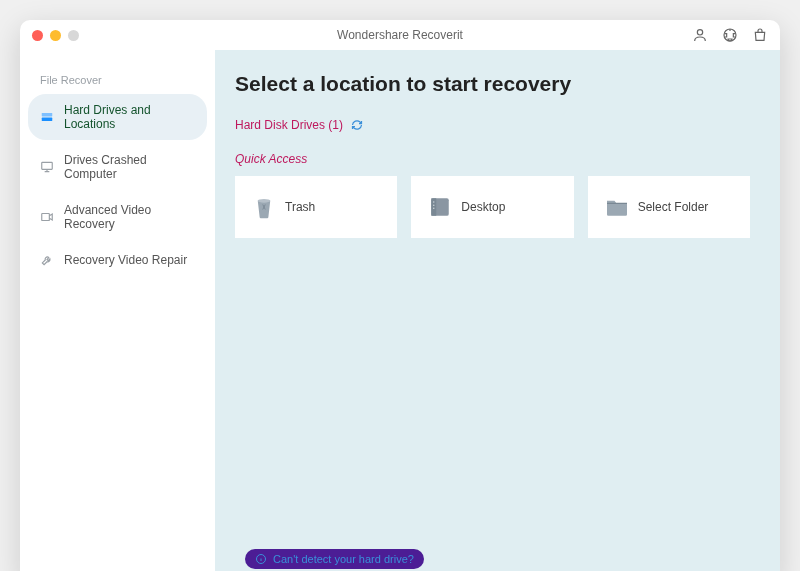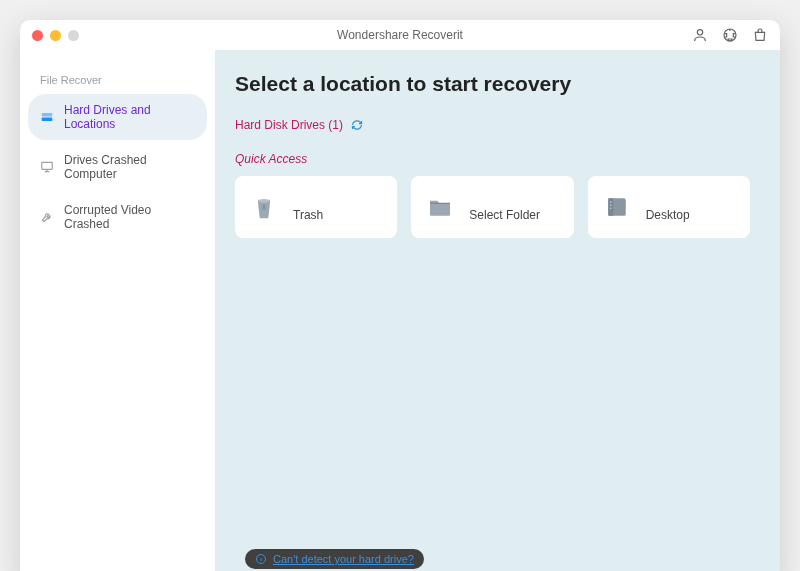--- a/index.html
+++ b/index.html
@@ -11,40 +11,40 @@
 .dot.red { background: #ff5f57; }
 .dot.yellow { background: #febc2e; }
 .dot.grey { background: #d8d8d8; }
 .titlebar-title { position: absolute; left: 0; right: 0; text-align: center; font-size: 12px; color: #666; pointer-events: none; }
 .titlebar-icons { position: absolute; right: 12px; display: flex; gap: 14px; align-items: center; }
 .titlebar-icons svg { width: 16px; height: 16px; color: #666; cursor: pointer; }
 .body { flex: 1; display: flex; min-height: 0; }
 .sidebar { width: 195px; background: #fff; padding: 10px 8px; }
 .section-label { font-size: 11px; color: #9aa0a6; margin: 14px 0 8px 12px; }
 .nav-item { display: flex; align-items: center; gap: 10px; padding: 9px 12px; border-radius: 18px; font-size: 12px; color: #555; cursor: pointer; margin-bottom: 4px; }
-.nav-item.active { background: #e8f0f5; color: #6d28d9; }
+.nav-item.active { background: #e8f0f5; color: #14532d; }
 .nav-item .icon { width: 14px; height: 14px; display: flex; align-items: center; justify-content: center; }
 .nav-item.active .icon { color: #1a8fff; }
 .nav-item:not(.active) .icon { color: #9aa0a6; }
 .main { flex: 1; background: #e0eef2; padding: 22px 30px 16px 20px; display: flex; flex-direction: column; position: relative; }
 .main h1 { font-size: 21px; font-weight: 700; color: #222; margin-bottom: 22px; }
 .sub-header { font-size: 12px; color: #be185d; margin-bottom: 10px; display: flex; align-items: center; gap: 8px; }
 .refresh-icon { width: 12px; height: 12px; color: #3a8fd9; cursor: pointer; }
 .drive-card { width: 164px; background: #fff; border-radius: 6px; padding: 12px 14px; display: flex; gap: 12px; align-items: center; cursor: pointer; margin-bottom: 22px; }
 .drive-icon { width: 28px; height: 28px; }
 .drive-info { flex: 1; }
 .drive-name { font-size: 12px; color: #333; margin-bottom: 4px; }
 .progress { width: 100%; height: 4px; background: #e5e5e5; border-radius: 2px; overflow: hidden; margin-bottom: 4px; }
 .progress-fill { height: 100%; background: #2eb4f0; width: 50%; }
 .drive-size { font-size: 10px; color: #9aa0a6; }
 .quick-row { display: flex; gap: 14px; }
-.quick-card { flex: 1; background: #fff; border-radius: 8px; padding: 16px 14px; display: flex; gap: 14px; align-items: flex-end; cursor: pointer; }
+.quick-card { flex: 1; background: #fff; border-radius: 0; padding: 16px 14px; display: flex; gap: 6px; align-items: center; cursor: pointer; }
 .quick-icon { width: 30px; height: 30px; }
 .quick-label { font-size: 12px; color: #444; }
-.footer-link { position: absolute; bottom: 12px; left: 30px; display: inline-flex; align-items: center; gap: 6px; font-size: 11px; color: #3a8fd9; text-decoration: underline; cursor: pointer; background: #404040; padding: 4px 10px; border-radius: 10px; }
+.footer-link { position: absolute; bottom: 12px; left: 30px; display: inline-flex; align-items: center; gap: 6px; font-size: 11px; color: #3a8fd9; cursor: pointer; background: #4c1d95; padding: 4px 10px; border-radius: 10px; }
 .footer-link svg { width: 12px; height: 12px; }
 </style>
 </head>
 <body>
 
 <div class="window">
 
   <div class="titlebar">
     <div class="traffic">
       <div class="dot red"></div>
@@ -86,29 +86,38 @@
       <div class="nav-item">
         <span class="icon">
           <svg viewBox="0 0 24 24" width="14" height="14" fill="none" stroke="currentColor" stroke-width="2">
               <rect x="3" y="4" width="18" height="12" rx="1"></rect>
               <path d="M8 20h8M12 16v4"></path>
             </svg>
         </span>
         <span>Drives Crashed Computer</span>
       </div>
 
+      <div class="nav-item">
+        <span class="icon">
+          <svg viewBox="0 0 24 24" width="14" height="14" fill="none" stroke="currentColor" stroke-width="2">
+              <rect x="3" y="6" width="13" height="12" rx="1"></rect>
+              <path d="M16 10l5-3v10l-5-3"></path>
+            </svg>
+        </span>
+        <span>Advanced Video Recovery</span>
+      </div>
 
 
       <div class="nav-item">
         <span class="icon">
           <svg viewBox="0 0 24 24" width="14" height="14" fill="none" stroke="currentColor" stroke-width="2">
               <path d="M14 7a4 4 0 0 0-5 5l-5 5 3 3 5-5a4 4 0 0 0 5-5l-3 3-2-2 3-3z"></path>
             </svg>
         </span>
-        <span>Corrupted Video Crashed</span>
+        <span>Recovery Video Repair</span>
       </div>
     </div>
 
     <div class="main">
       <h1>Select a location to start recovery</h1>
 
       <div class="sub-header">
         <span>Hard Disk Drives (1)</span>
         <svg class="refresh-icon" viewBox="0 0 24 24" fill="none" stroke="currentColor" stroke-width="2.5">
             <path d="M3 12a9 9 0 0 1 15-6l3 3M21 12a9 9 0 0 1-15 6l-3-3"></path>
@@ -126,34 +135,34 @@
         <div class="quick-card">
           <svg class="quick-icon" viewBox="0 0 48 48">
             <path d="M14 14 L34 14 L31 40 Q31 42 29 42 L19 42 Q17 42 17 40 Z" fill="#9ba8b3"></path>
             <ellipse cx="24" cy="14" rx="10" ry="3" fill="#b6c0c9"></ellipse>
             <path d="M22 20l4 8M26 20l-4 8" stroke="#7a8894" stroke-width="1.5"></path>
           </svg>
           <span class="quick-label">Trash</span>
         </div>
         <div class="quick-card">
           <svg class="quick-icon" viewBox="0 0 48 48">
-            <path d="M8 14h12l3 4h17v18a2 2 0 0 1-2 2H10a2 2 0 0 1-2-2V14z" fill="#9ba8b3"></path>
-            <path d="M8 18h32" stroke="#7a8894" stroke-width="2"></path>
-          </svg>
-          <span class="quick-label">Select Folder</span>
-        </div>
-        <div class="quick-card">
-          <svg class="quick-icon" viewBox="0 0 48 48">
             <rect x="10" y="10" width="28" height="28" rx="3" fill="#8a96a2"></rect>
             <rect x="10" y="10" width="8" height="28" fill="#7a8894"></rect>
             <circle cx="14" cy="16" r="1.2" fill="#cfd8dc"></circle>
             <circle cx="14" cy="21" r="1.2" fill="#cfd8dc"></circle>
             <circle cx="14" cy="26" r="1.2" fill="#cfd8dc"></circle>
           </svg>
           <span class="quick-label">Desktop</span>
+        </div>
+        <div class="quick-card">
+          <svg class="quick-icon" viewBox="0 0 48 48">
+            <path d="M8 14h12l3 4h17v18a2 2 0 0 1-2 2H10a2 2 0 0 1-2-2V14z" fill="#9ba8b3"></path>
+            <path d="M8 18h32" stroke="#7a8894" stroke-width="2"></path>
+          </svg>
+          <span class="quick-label">Select Folder</span>
         </div>
       </div>
 
       <div class="footer-link">
         <svg viewBox="0 0 24 24" fill="none" stroke="currentColor" stroke-width="2">
             <circle cx="12" cy="12" r="9"></circle>
             <path d="M12 8h.01M12 11v5"></path>
           </svg>
         <span>Can't detect your hard drive?</span>
       </div>

